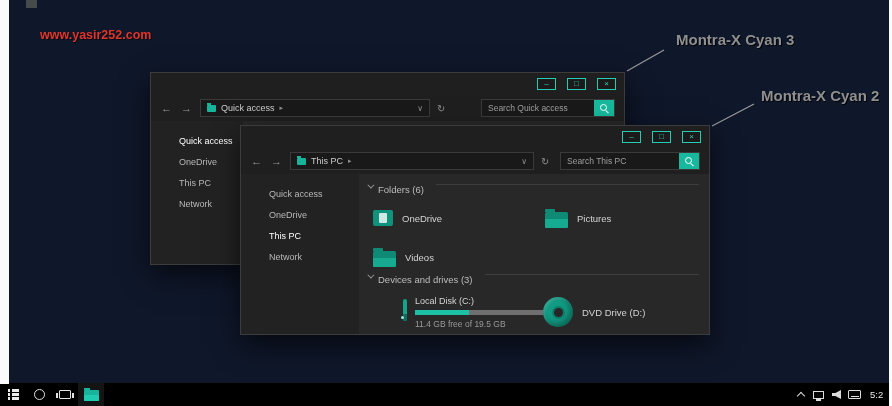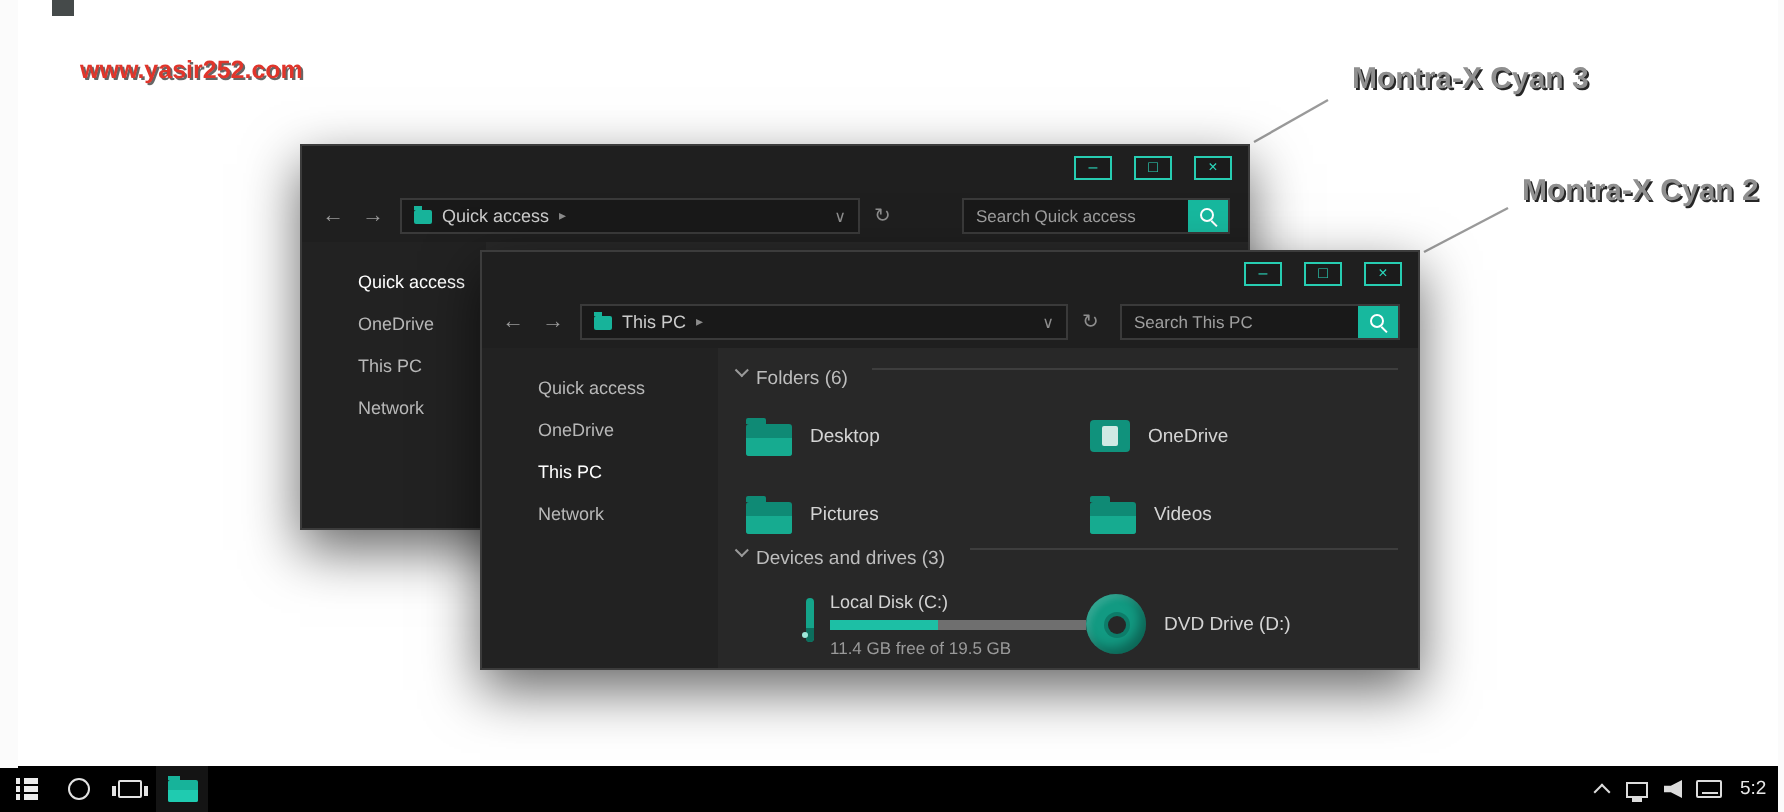--- a/index.html
+++ b/index.html
@@ -1,17 +1,17 @@
 <!DOCTYPE html>
 <html><head>
 <meta charset="utf-8">
 <style>
   * { margin:0; padding:0; box-sizing:border-box; }
   body { background:#000; font-family:"Liberation Sans","DejaVu Sans",sans-serif; }
-  .screen { position:relative; width:892px; height:406px; background:#ffffff; overflow:hidden; }
+  .screen { position:relative; width:892px; height:406px; background:#0f172a; overflow:hidden; }
 
   
   .edge-left  { position:absolute; left:0; top:0; width:9px; height:384px; background:#fbfbfb; z-index:30; }
   .edge-right { position:absolute; right:0; top:0; width:3px; height:406px; background:#fbfbfb; z-index:30; }
 
   .partial-icon { position:absolute; left:26px; top:0; width:11px; height:8px; background:#454a4a; }
 
   .watermark { position:absolute; left:40px; top:28px; font-size:12.5px; font-weight:bold; color:#e0352b; text-shadow:1px 1px 0 rgba(0,0,0,.6); z-index:5; }
 
   .annotation { position:absolute; font-size:15px; font-weight:bold; color:#8f8f8f; text-shadow:1px 1px 0 rgba(0,0,0,.85); z-index:4; }
@@ -208,24 +208,20 @@
       <div class="main-pane">
 
         <div class="sec-header">
           <span class="sec-chev"></span>
           <span>Folders (6)</span>
           <span class="sec-rule"></span>
         </div>
 
         <div class="tile-grid">
           <div class="tile">
-            <span class="folder-icon"></span>
-            <span class="tile-label">Desktop</span>
-          </div>
-          <div class="tile">
             <span class="doc-icon"></span>
             <span class="tile-label">OneDrive</span>
           </div>
           <div class="tile">
             <span class="folder-icon"></span>
             <span class="tile-label">Pictures</span>
           </div>
           <div class="tile">
             <span class="folder-icon"></span>
             <span class="tile-label">Videos</span>

